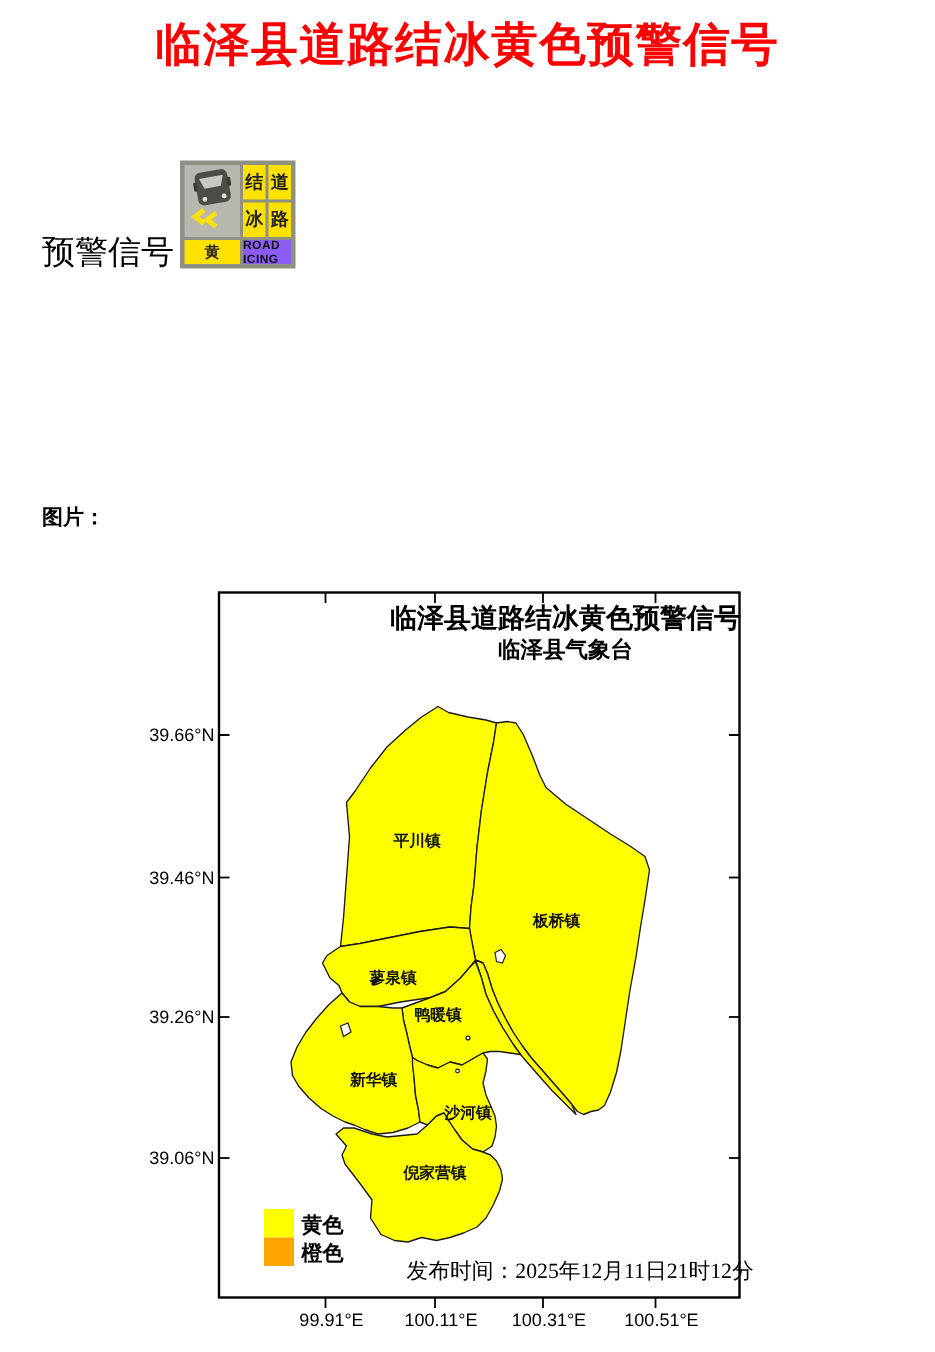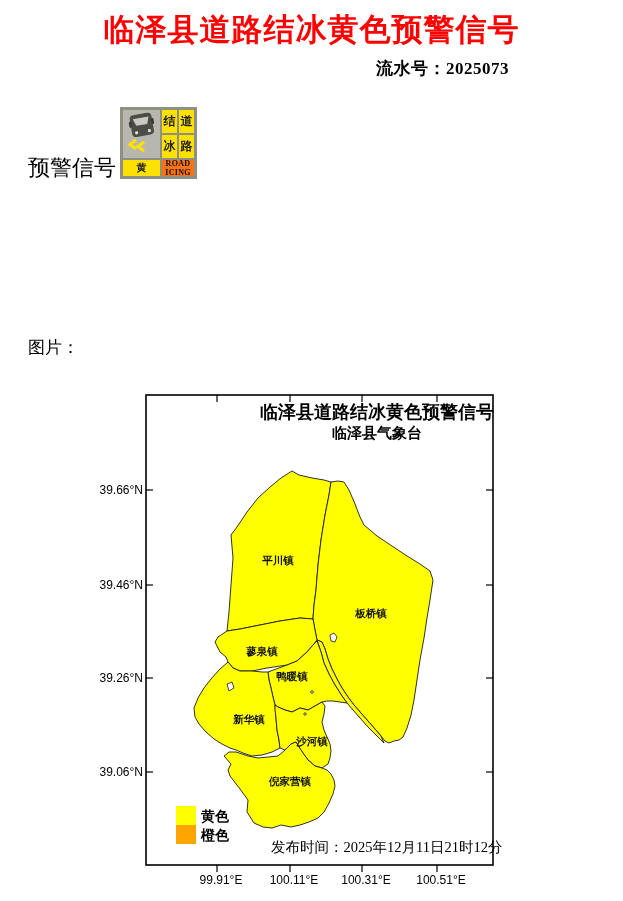--- a/index.html
+++ b/index.html
@@ -28,51 +28,50 @@
   .warn-chars{display:grid;grid-template-columns:1fr 1fr;grid-template-rows:1fr 1fr;gap:2px;}
   .warn-chars .cell{
     background:#ffe100;display:flex;align-items:center;justify-content:center;
     font-weight:bold;font-size:12px;color:#222;font-family:"Liberation Serif",serif;
   }
   .warn-level{
     background:#ffe100;display:flex;align-items:center;justify-content:center;
     font-weight:bold;font-size:10px;color:#222;
   }
   .warn-eng{
-    background:#f97316;display:flex;align-items:center;justify-content:center;
-    font-family:Liberation Serif, serif;
-    font-weight:bold;font-size:8px;letter-spacing:.3px;color:#111;text-align:center;
+    background:#8b5cf6;display:flex;align-items:center;justify-content:center;
+    font-family:Liberation Sans, sans-serif;
+    font-weight:bold;font-size:8px;letter-spacing:.3px;color:#111;
   }
   .body-text{
     position:absolute;left:28px;right:26px;top:212px;margin:0;
     font-size:19px;line-height:37.5px;text-align:justify;text-indent:2em;
   }
   .picture-label{
-    position:absolute;left:28px;top:336px;font-weight:normal;font-size:17px;
+    position:absolute;left:28px;top:336px;font-weight:bold;font-size:14px;
   }
   .map-svg{position:absolute;left:0;top:385px;}
   .map-frame{fill:#ffffff;stroke:#000;stroke-width:1.6;}
   .region{stroke:#1a1a1a;stroke-width:0.9;stroke-linejoin:round;}
   .enclave{fill:#ffffff;stroke:#1a1a1a;stroke-width:0.8;}
   .tick{stroke:#000;stroke-width:1.2;}
   .map-title{font-family:"Liberation Serif",serif;font-weight:bold;font-size:18px;}
   .map-subtitle{font-family:"Liberation Serif",serif;font-weight:bold;font-size:15px;}
   .town-label{font-family:"Liberation Serif",serif;font-weight:bold;font-size:10.5px;fill:#111;}
   .axis-label{font-family:"Liberation Sans","DejaVu Sans",sans-serif;font-size:12px;fill:#000;}
   .legend-label{font-family:"Liberation Serif",serif;font-size:14px;font-weight:bold;fill:#000;}
   .publish-time{font-family:"Liberation Serif",serif;font-size:14.5px;fill:#000;}
 </style>
 </head>
 <body>
 
 <div class="page">
 
   <h1 class="doc-title">临泽县道路结冰黄色预警信号</h1>
 
-  <div class="serial">流水号：2025073</div>
 
   <div class="signal-label">预警信号：</div>
 
   <div class="warn-icon">
     <div class="warn-car">
       <svg width="37" height="48" viewBox="0 0 37 48">
         <g transform="rotate(-10 18 16)">
           <rect x="8" y="4" width="22" height="22" rx="4" fill="#4d4d48"></rect>
           <path d="M11,8 h16 l-2.5,7 h-11 z" fill="#c9c9c2"></path>
           <circle cx="12.5" cy="22" r="1.6" fill="#ddd"></circle>

